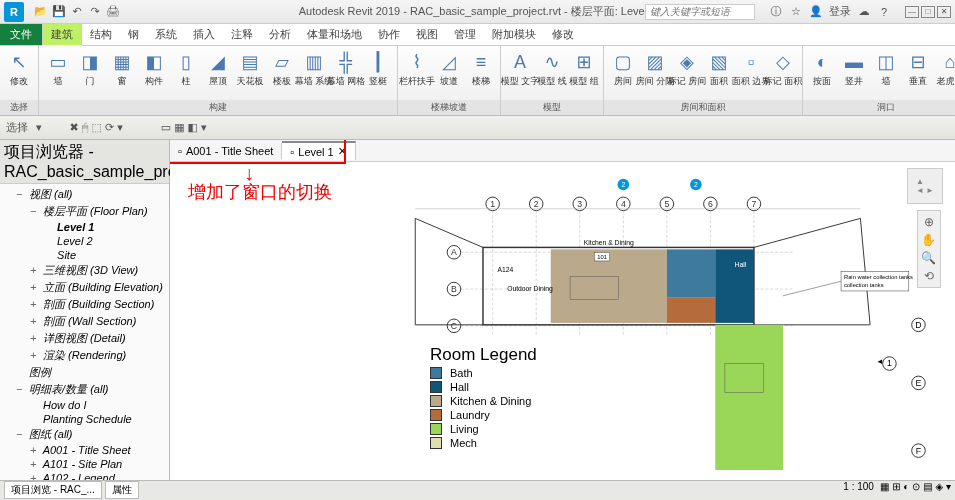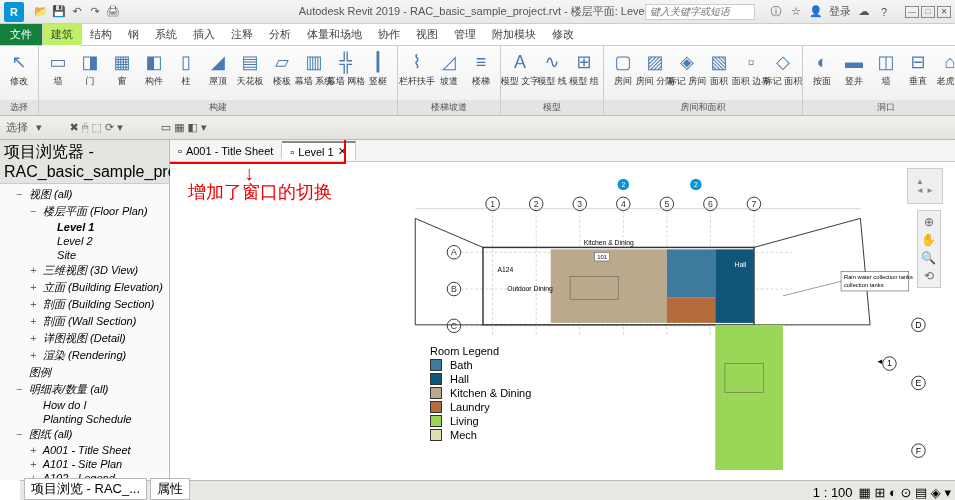--- a/index.html
+++ b/index.html
@@ -52,26 +52,26 @@
 .doctabs .dtab.active { background: #fff; border-top: 2px solid #888; }
 .redbox { position: absolute; border: 2px solid #e00; }
 .annot { position: absolute; color: #e00; font-size: 18px; font-family: Liberation Mono, monospace; }
 .arrow { position: absolute; color: #e00; font-size: 20px; }
 
 .drawing { position: absolute; left: 180px; top: 30px; right: 10px; bottom: 10px; }
 .drawing svg { width: 100%; height: 100%; }
 
 
 .legend { position: absolute; left: 260px; top: 205px; font-size: 11px; }
-.legend .ltitle { font-size: 11px; margin-bottom: 0; }
+.legend .ltitle { font-size: 17px; margin-bottom: 0; }
 .legend .row { display: flex; align-items: center; gap: 8px; margin: 2px 0; }
 .legend .sw { width: 12px; height: 12px; border: 1px solid #333; }
 
 
-.status { position: absolute; bottom: 0; left: 0; right: 0; height: 20px; background: #e8e8e4; border-top: 1px solid #bbb; display: flex; align-items: flex-end; font-size: 13px; padding: 0 4px; margin-left: 20px; }
+.status { position: absolute; bottom: 0; left: 0; right: 0; height: 20px; background: #e8e8e4; border-top: 1px solid #bbb; display: flex; align-items: flex-start; font-size: 10px; padding: 0 4px; }
 .status .stab { background: #fff; border: 1px solid #bbb; padding: 1px 6px; margin-right: 3px; }
 .status .right { margin-left: auto; display: flex; gap: 6px; align-items: center; }
 
 .navcube { position: absolute; right: 12px; top: 28px; width: 36px; height: 36px; background: #eee; border: 1px solid #ccc; display: flex; align-items: center; justify-content: center; font-size: 8px; color: #888; }
 .navbar { position: absolute; right: 14px; top: 70px; width: 24px; background: #f0f0f0; border: 1px solid #ccc; display: flex; flex-direction: column; align-items: center; gap: 4px; padding: 4px 0; }
 .navbar span { font-size: 12px; color: #666; }
 </style>
 </head>
 <body>
 

